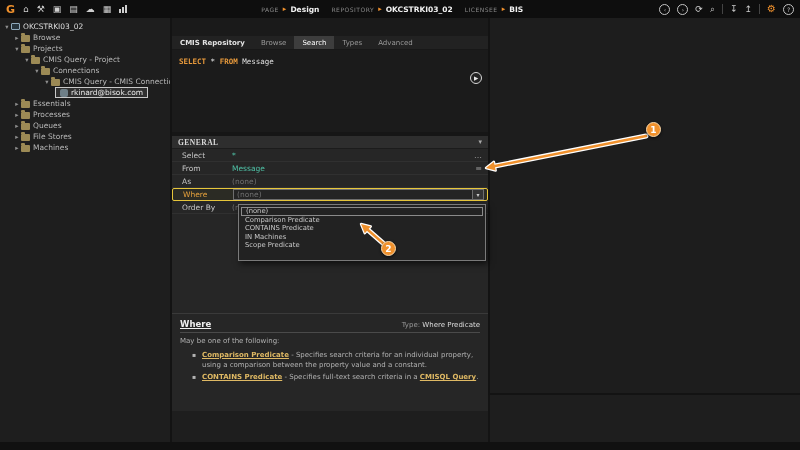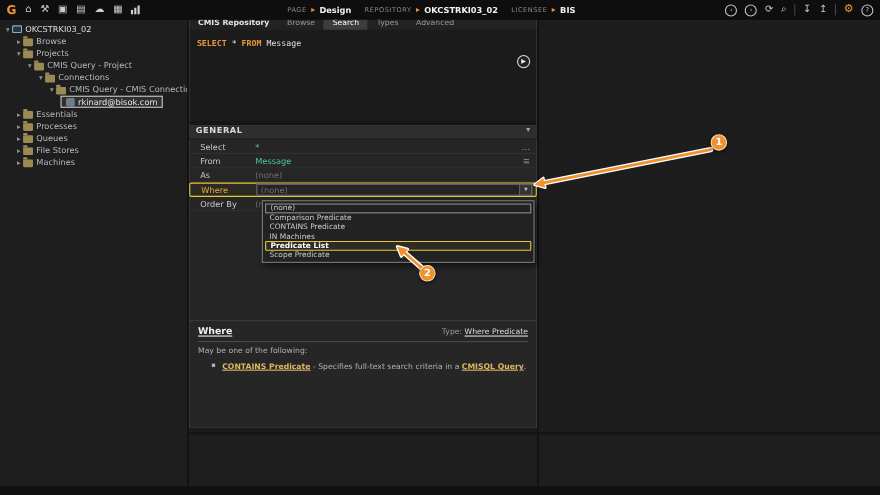--- a/index.html
+++ b/index.html
@@ -40,38 +40,38 @@
   .caret { width:8px; color:#8f8f8f; font-size:6.5px; flex:0 0 auto; text-align:center; }
   .tlabel { margin-left:3px; }
   .root-label { color:#dedede; }
   .folder { width:9px; height:7px; background:#9c8a55; border-radius:1px; position:relative; flex:0 0 auto; margin-top:1px; }
   .folder::before { content:""; position:absolute; top:-2px; left:0; width:4px; height:2px; background:#9c8a55; border-radius:1px 1px 0 0; }
   .monitor { width:9px; height:7px; border:1px solid #8fa9bb; background:#27343c; border-radius:1px; flex:0 0 auto; }
   .conn { width:8px; height:8px; border-radius:2px; background:#6e7f88; flex:0 0 auto; }
   .sel-box { display:flex; align-items:center; gap:3px; border:1px solid #c9c9c9; background:#303030; padding:0 4px; height:11px; color:#e8e8e8; }
 
   
-  .main { position:absolute; left:172px; top:14px; width:316px; height:375px; background:#a3a3a3; }
+  .main { position:absolute; left:172px; top:36px; width:316px; height:375px; background:#a3a3a3; }
   .tabbar { position:absolute; left:0; top:0; width:316px; height:14px; background:#222; display:flex; align-items:stretch; border-bottom:1px solid #181818; }
   .tab { display:flex; align-items:center; padding:0 8px; font-size:7px; color:#9a9a9a; cursor:default; }
   .tab.caption { color:#e4e4e4; font-weight:bold; }
   .tab.active { background:#3d3d3d; color:#fff; }
 
   .query { position:absolute; left:0; top:14px; width:316px; height:82px; background:#1b1b1b; }
   .query-text { position:absolute; left:7px; top:7px; font-family:"DejaVu Sans Mono", monospace; font-size:7.5px; }
   .kw { color:#e89a3c; font-weight:bold; }
   .qid { color:#e0e0e0; }
   .qstar { color:#e0e0e0; }
   .runbtn { position:absolute; right:6px; top:22px; width:12px; height:12px; border:1px solid #d8d8d8; border-radius:50%; background:#222; color:#e8e8e8; font-size:5.5px; display:flex; align-items:center; justify-content:center; cursor:pointer; }
 
   .hsplit { position:absolute; left:0; top:96px; width:316px; height:4px; background:#161616; }
 
   
   .props { position:absolute; left:0; top:100px; width:316px; height:177px; background:#262626; }
-  .props-header { height:13px; background:#2e2e2e; display:flex; align-items:flex-start; padding:0 6px; border-bottom:1px solid #1c1c1c; }
+  .props-header { height:13px; background:#2e2e2e; display:flex; align-items:center; padding:0 6px; border-bottom:1px solid #1c1c1c;font-family:Liberation Serif, serif; }
   .props-header .ptitle { font-size:7.5px; font-weight:bold; color:#dadada; letter-spacing:.5px; }
   .props-header .pcaret { margin-left:auto; color:#aaa; font-size:7px; }
   .prow { display:flex; align-items:center; height:13px; border-bottom:1px solid #303030; padding-right:3px; position:relative; }
   .plabel { width:60px; padding-left:10px; font-size:7.5px; color:#c6c6c6; flex:0 0 auto; }
   .pvalue { flex:1; font-size:7.5px; color:#4fc1a6; }
   .pvalue.none { color:#6f6f6f; }
   .rowico { color:#9a9a9a; font-size:8px; padding:0 3px; flex:0 0 auto; cursor:pointer; }
   .prow.selected { border:1px solid #e7c63b; border-radius:2px; background:#2b2b24; }
   .prow.selected .plabel { color:#e8a33d; }
   .valbox { flex:1; display:flex; align-items:center; border:1px solid #6e6e6e; background:#242424; height:11px; padding:0 3px; font-size:7.5px; color:#6f6f6f; }
@@ -81,21 +81,21 @@
   .dropdown { position:absolute; left:66px; top:68px; width:248px; height:57px; background:#222; border:1px solid #7a7a7a; box-shadow:2px 3px 6px rgba(0,0,0,.6); z-index:20; padding:2px; }
   .opt { height:8.5px; display:flex; align-items:center; padding:0 4px; font-size:6.8px; color:#c9c9c9; cursor:pointer; }
   .opt.current { border:1px solid #8a8a8a; }
   .opt.highlight { border:1px solid #e7c63b; border-radius:1px; color:#fff; font-weight:bold; background:#2e2c22; }
 
   
   .help { position:absolute; left:0; top:277px; width:316px; height:98px; background:#262626; border-top:1px solid #3a3a3a; padding:5px 8px; overflow:hidden; }
   .help-titlerow { display:flex; align-items:baseline; }
   .help-title { font-size:8.5px; font-weight:bold; color:#f0f0f0; text-decoration:underline; }
   .help-type { margin-left:auto; font-size:7px; color:#9a9a9a; }
-  .help-type .hlink2 { color:#dcdcdc; text-decoration:underline; cursor:pointer; }
+  .help-type .hlink2 { color:#dcdcdc; cursor:pointer; }
   .help-hr { border-bottom:1px solid #4a4a4a; margin:3px 0 4px 0; }
   .help p { font-size:7px; color:#b2b2b2; line-height:1.4; margin-bottom:4px; }
   .hbullets { margin-top:2px; }
   .hbullet { position:relative; padding-left:22px; font-size:7px; color:#b2b2b2; line-height:1.4; margin-bottom:3px; }
   .hbullet .bdot { position:absolute; left:12px; top:0; color:#b2b2b2; font-size:6px; }
   .hlink { color:#dfb964; font-weight:bold; text-decoration:underline; cursor:pointer; }
 
   
   .ann { position:absolute; left:0; top:0; z-index:28; pointer-events:none; }
   .badge { position:absolute; width:15px; height:15px; border-radius:50%; background:#f0912d; border:1px solid #f8d9ae; color:#fff; font-size:9px; font-weight:bold; display:flex; align-items:center; justify-content:center; box-shadow:0 1px 3px rgba(0,0,0,.7); z-index:30; }
@@ -285,36 +285,39 @@
       <div class="prow">
         <span class="plabel">Order By</span>
         <span class="pvalue none">(none)</span>
       </div>
 
       <div class="dropdown">
         <div class="opt current">(none)</div>
         <div class="opt">Comparison Predicate</div>
         <div class="opt">CONTAINS Predicate</div>
         <div class="opt">IN Machines</div>
-        <div class="opt highlight">Predicate List</div>
         <div class="opt">Scope Predicate</div>
       </div>
     </div>
 
     <div class="help">
       <div class="help-titlerow">
         <span class="help-title">Where</span>
         <span class="help-type">
           <span>Type:</span>
           <span class="hlink2">Where Predicate</span>
         </span>
       </div>
       <div class="help-hr"></div>
       <p>May be one of the following:</p>
       <div class="hbullets">
+        <div class="hbullet">
+          <span class="bdot">▪</span>
+          <span class="hlink">Comparison Predicate</span><span> - Specifies search criteria for an individual property, using a comparison between the property value and a constant.</span>
+        </div>
         <div class="hbullet">
           <span class="bdot">▪</span>
           <span class="hlink">CONTAINS Predicate</span><span> - Specifies full-text search criteria in a </span><span class="hlink">CMISQL Query</span><span>.</span>
         </div>
       </div>
     </div>
   </main>
 
   <svg class="ann" width="800" height="450" viewBox="0 0 800 450">
     <g>

